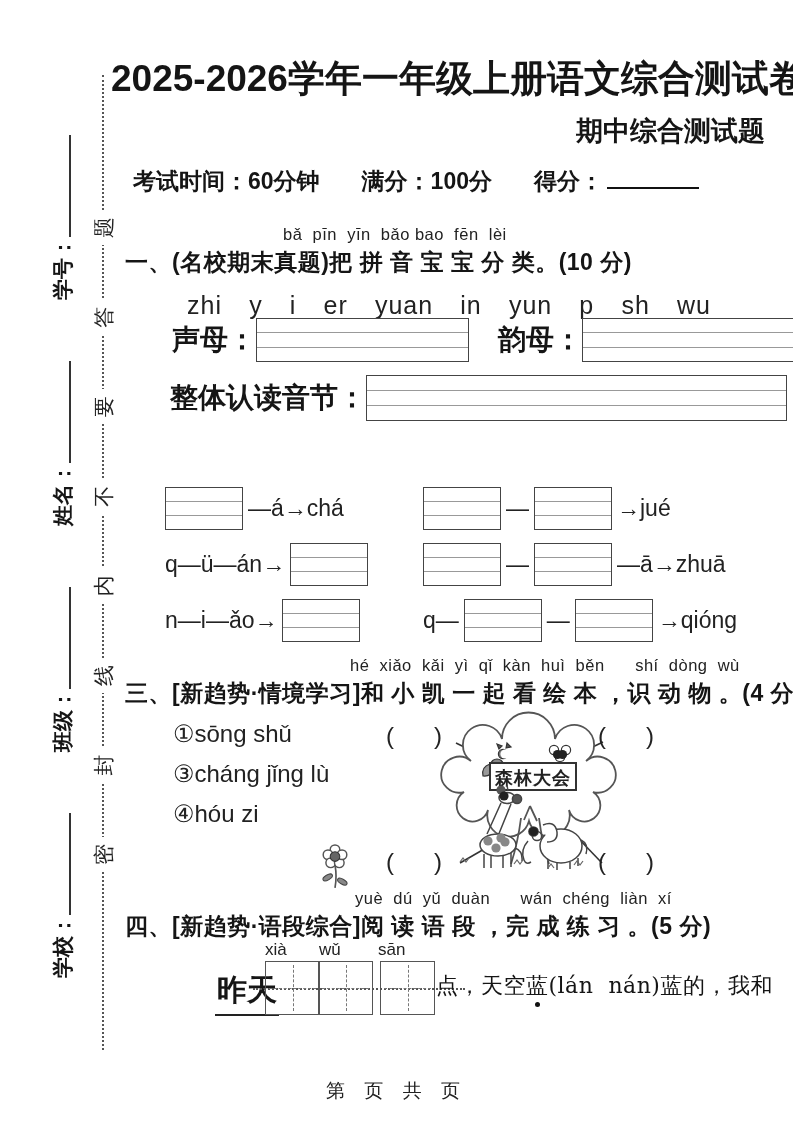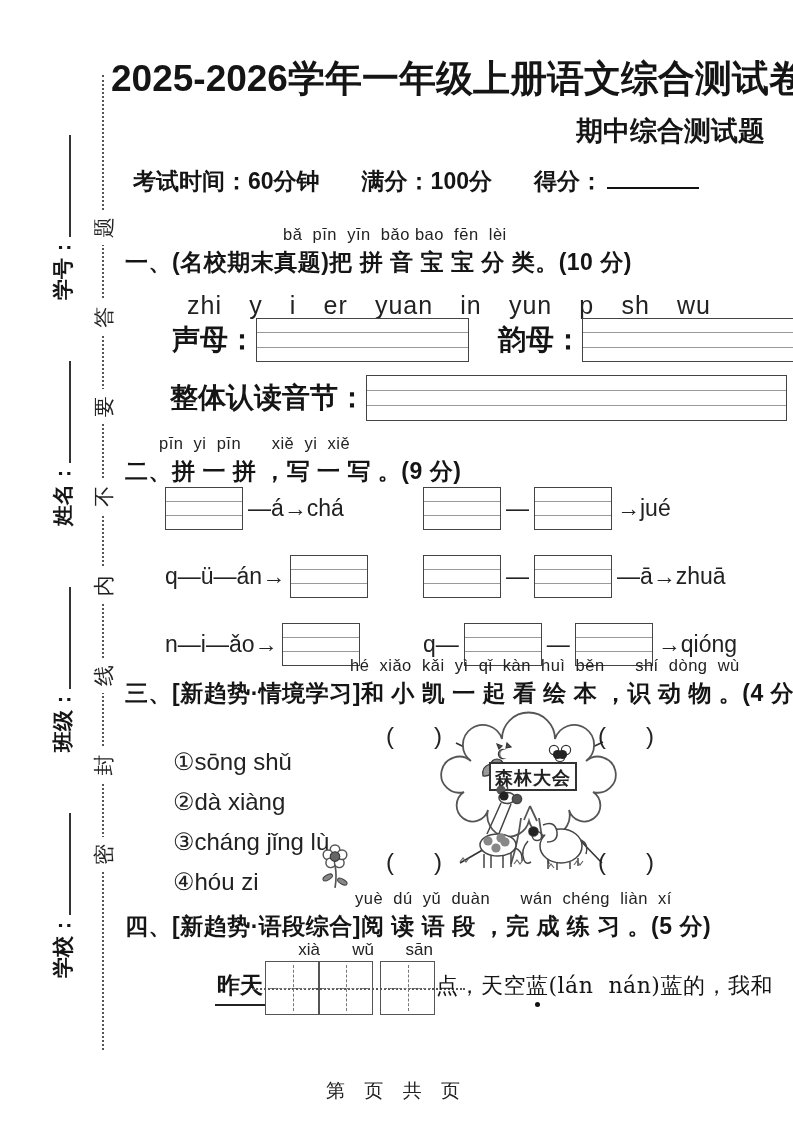--- a/index.html
+++ b/index.html
@@ -56,55 +56,55 @@
   .s1row2 { position:absolute; top:375px; left:45px; display:flex; align-items:center; }
   .cat-label { font-family:"DejaVu Serif", serif; font-size:28px; font-weight:600;
     white-space:nowrap; }
   .g-big { width:213px; height:44px; }
   .g-wide { width:421px; height:46px; }
   .g-small { width:78px; height:43px; }
 
   .s2head { position:absolute; top:434px; left:0; }
   .s2head .pinyin-line { padding-left:34px; }
   .s2grid { position:absolute; top:486px; left:0; width:650px; }
-  .s2col { position:absolute; top:0; display:flex; flex-direction:column; gap:24px; }
+  .s2col { position:absolute; top:0; display:flex; flex-direction:column; gap:12px; }
   .s2col.c1 { left:40px; }
   .s2col.c2 { left:298px; }
   .s2cell { height:44px; display:flex; align-items:center; gap:5px;
     font-size:23px; color:#222; }
 
   .s3head { position:absolute; top:656px; left:0; }
   .s3head .pinyin-line { padding-left:225px; }
   .s3body { position:absolute; top:710px; left:0; width:650px; height:205px; }
-  .s3items { position:absolute; left:48px; top:4px; font-size:24px; color:#222;margin-top:28px; }
+  .s3items { position:absolute; left:48px; top:4px; font-size:24px; color:#222; }
   .s3items div { height:40px; line-height:40px; }
   .paren { position:absolute; font-size:24px; color:#222; white-space:pre; z-index:2; }
   .p-tl { left:261px; top:12px; } .p-tr { left:473px; top:12px; }
   .p-bl { left:261px; top:138px; } .p-br { left:473px; top:138px; }
   .tree-svg { position:absolute; left:255px; top:0; z-index:1; }
   .flower-svg { position:absolute; left:194px; top:134px; }
 
   .s4head { position:absolute; top:889px; left:0; }
   .s4head .pinyin-line { padding-left:230px; }
   .s4line { position:absolute; top:940px; left:0; width:650px; height:90px;
     font-family:"DejaVu Serif", serif; }
-  .tian-pinyin { position:absolute; top:0; width:55px; text-align:right;
+  .tian-pinyin { position:absolute; top:0; width:55px; text-align:left;
     font-size:17px; font-family:"Liberation Sans", sans-serif; color:#222; }
   .tp1 { left:140px; } .tp2 { left:194px; } .tp3 { left:253px; }
   .tian-connector { position:absolute; left:128px; width:212px; top:48px;
     border-top:2px dotted #555; }
   .tian-row { position:absolute; left:140px; top:21px; display:flex; }
   .tian { width:55px; height:54px; border:1.5px solid #555; position:relative;
     background:transparent; }
   .tian::before { content:""; position:absolute; left:50%; top:3px; bottom:3px;
     border-left:1.5px dashed #777; }
   .tian::after { content:""; position:absolute; top:50%; left:3px; right:3px;
     border-top:1.5px dashed #777; }
   .tian.t2 { margin-left:-2px; } .tian.t3 { margin-left:7px; }
-  .lead-word { position:absolute; left:90px; top:30px; font-size:23px; font-weight:600;
+  .lead-word { position:absolute; left:90px; top:30px; font-size:30px; font-weight:600;
     border-bottom:2px solid #222; padding:0 2px 3px 2px; }
   .after-text { position:absolute; left:311px; top:31px; font-size:22px;
     letter-spacing:0.5px; white-space:pre; }
   .emph { position:relative; }
   .emph::after { content:""; position:absolute; left:50%; margin-left:-2px;
     bottom:-9px; width:5px; height:5px; border-radius:50%; background:#111; }
 
   .footer { position:absolute; left:0; top:1078px; width:793px; text-align:center;
     font-size:19px; letter-spacing:7px; color:#222; }
 </style>
@@ -186,24 +186,20 @@
     </div>
     <div class="s1row2">
       <span class="cat-label">整体认读音节：</span>
       <span class="grid4 g-wide">
           <i></i>
           <i></i>
           <i></i>
         </span>
     </div>
 
-    <div class="s2head">
-      <div class="pinyin-line pre">pīn  yi  pīn      xiě  yi  xiě</div>
-      <div class="heading">二、拼 一 拼 ，写 一 写 。(9 分)</div>
-    </div>
     <div class="s2grid">
       <div class="s2col c1">
         <div class="s2cell">
           <span class="grid4 g-small">
               <i></i>
               <i></i>
               <i></i>
             </span>
           <span>—á→chá</span>
         </div>
@@ -271,21 +267,20 @@
       </div>
     </div>
 
     <div class="s3head">
       <div class="pinyin-line pre">hé  xiǎo  kǎi  yì  qǐ  kàn  huì  běn      shí  dòng  wù</div>
       <div class="heading">三、[新趋势·情境学习]和 小 凯 一 起 看 绘 本 ，识 动 物 。(4 分)</div>
     </div>
     <div class="s3body">
       <div class="s3items">
           <div>①sōng shǔ</div>
-          <div>②dà xiàng</div>
           <div>③cháng jǐng lù</div>
           <div>④hóu zi</div>
         </div>
 
       <svg class="flower-svg" width="32" height="46" viewBox="0 0 30 44">
         <g stroke="#555" stroke-width="1.4" fill="#fff">
           <circle cx="15" cy="5.5"></circle>
             <circle cx="8.3" cy="10.3"></circle>
             <circle cx="10.9" cy="18"></circle>
             <circle cx="19.1" cy="18"></circle>

